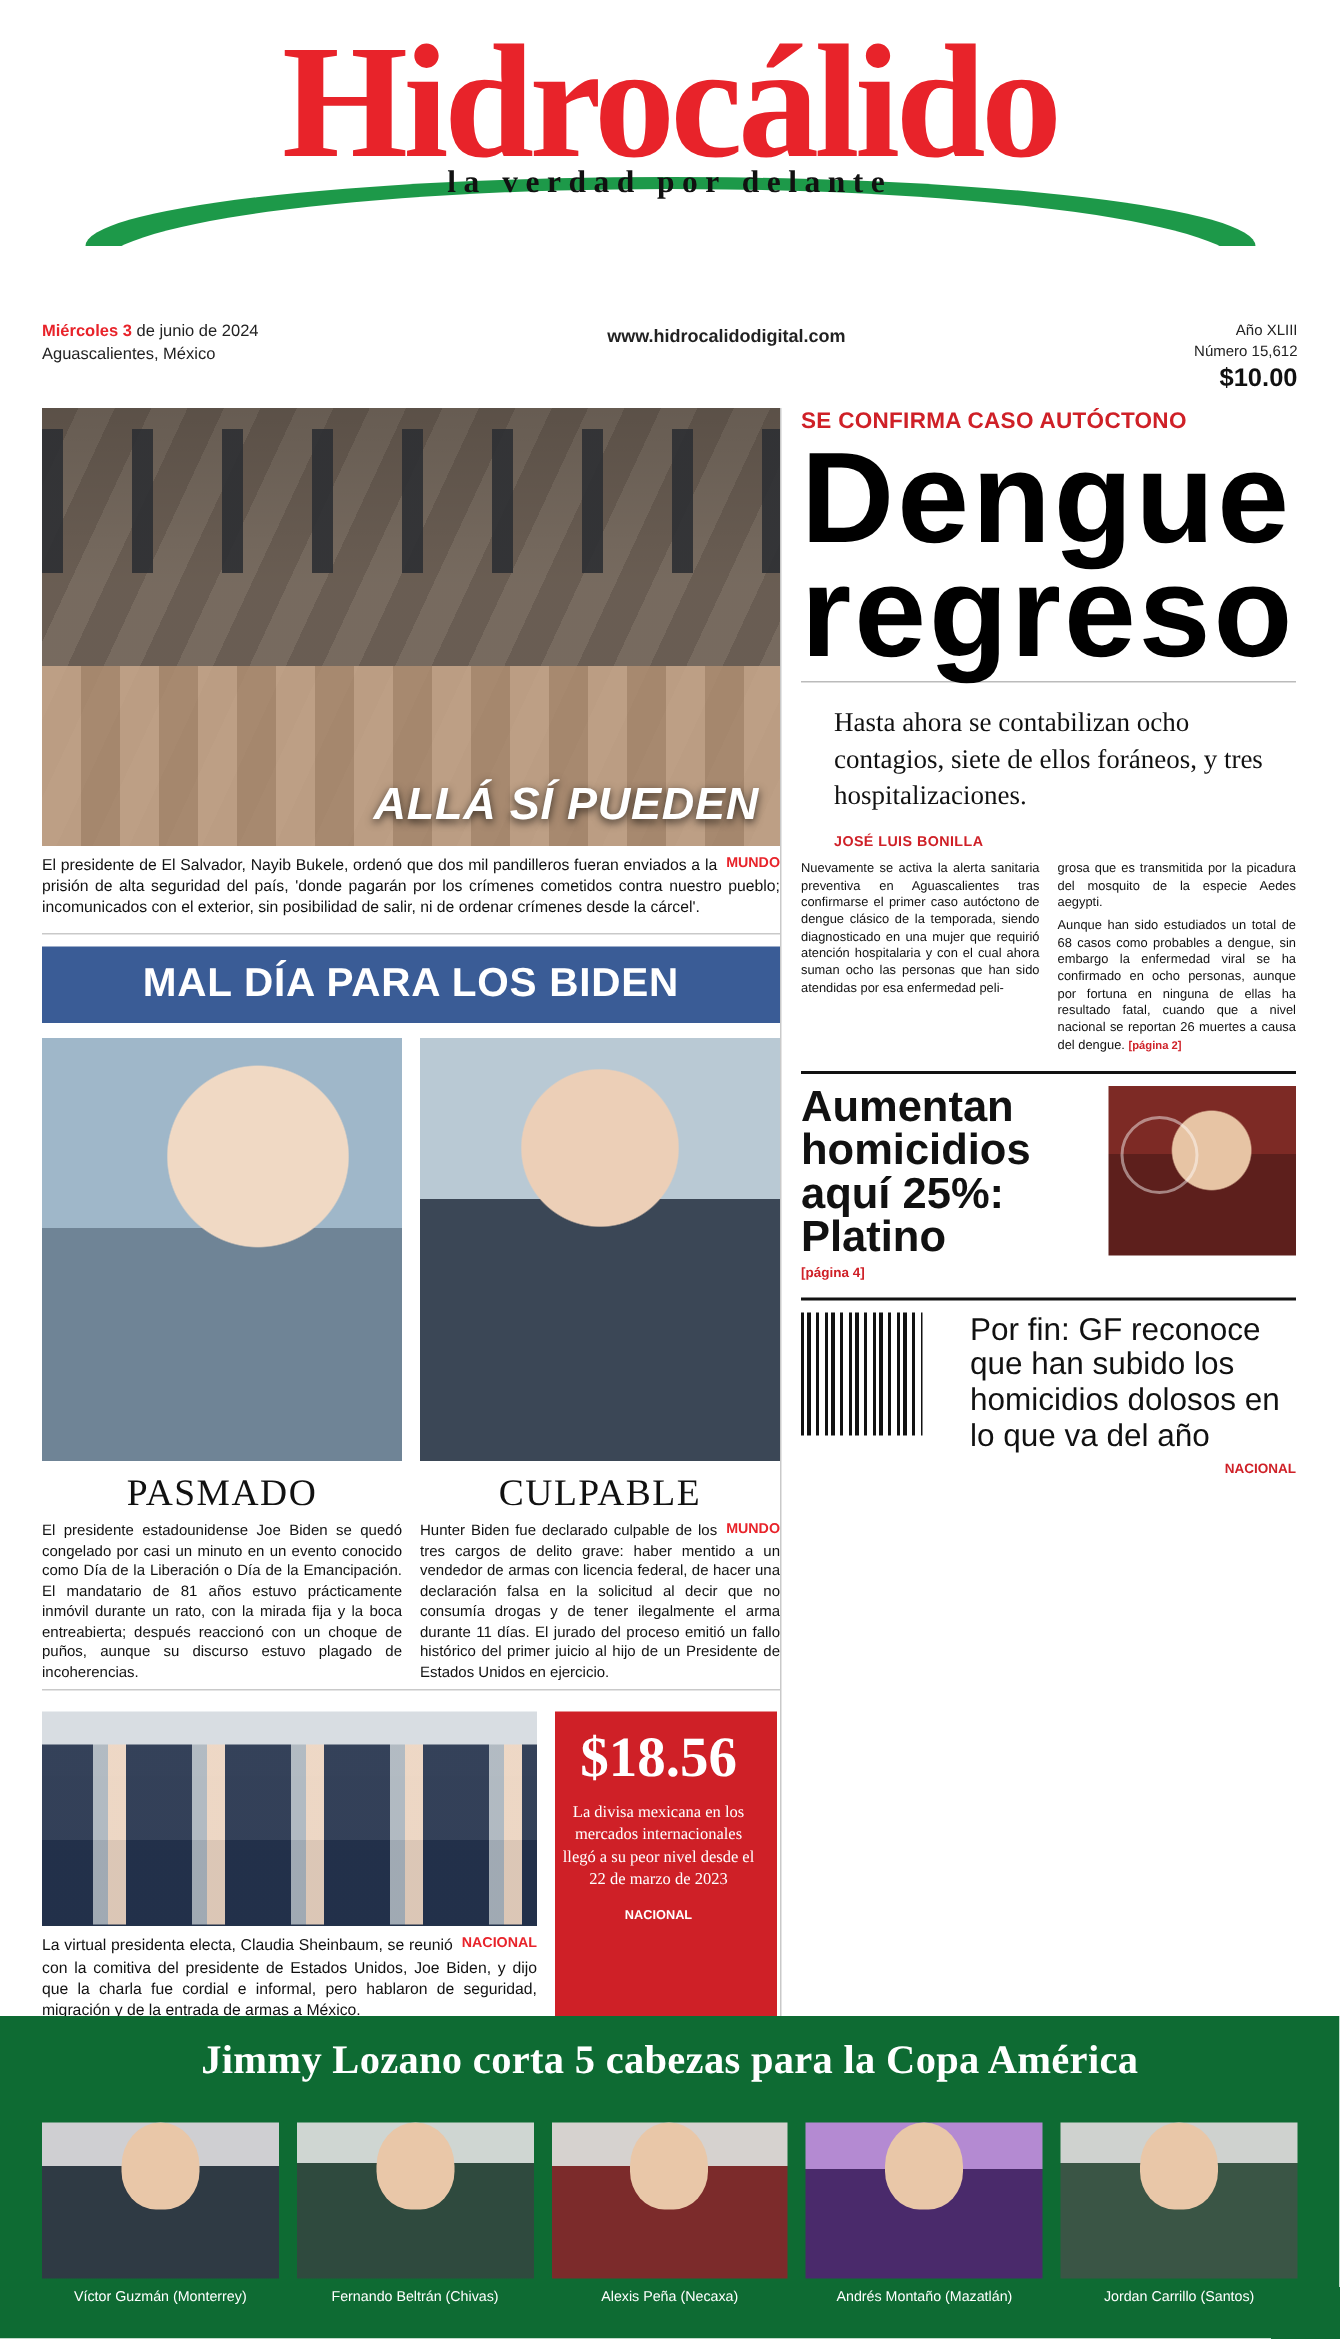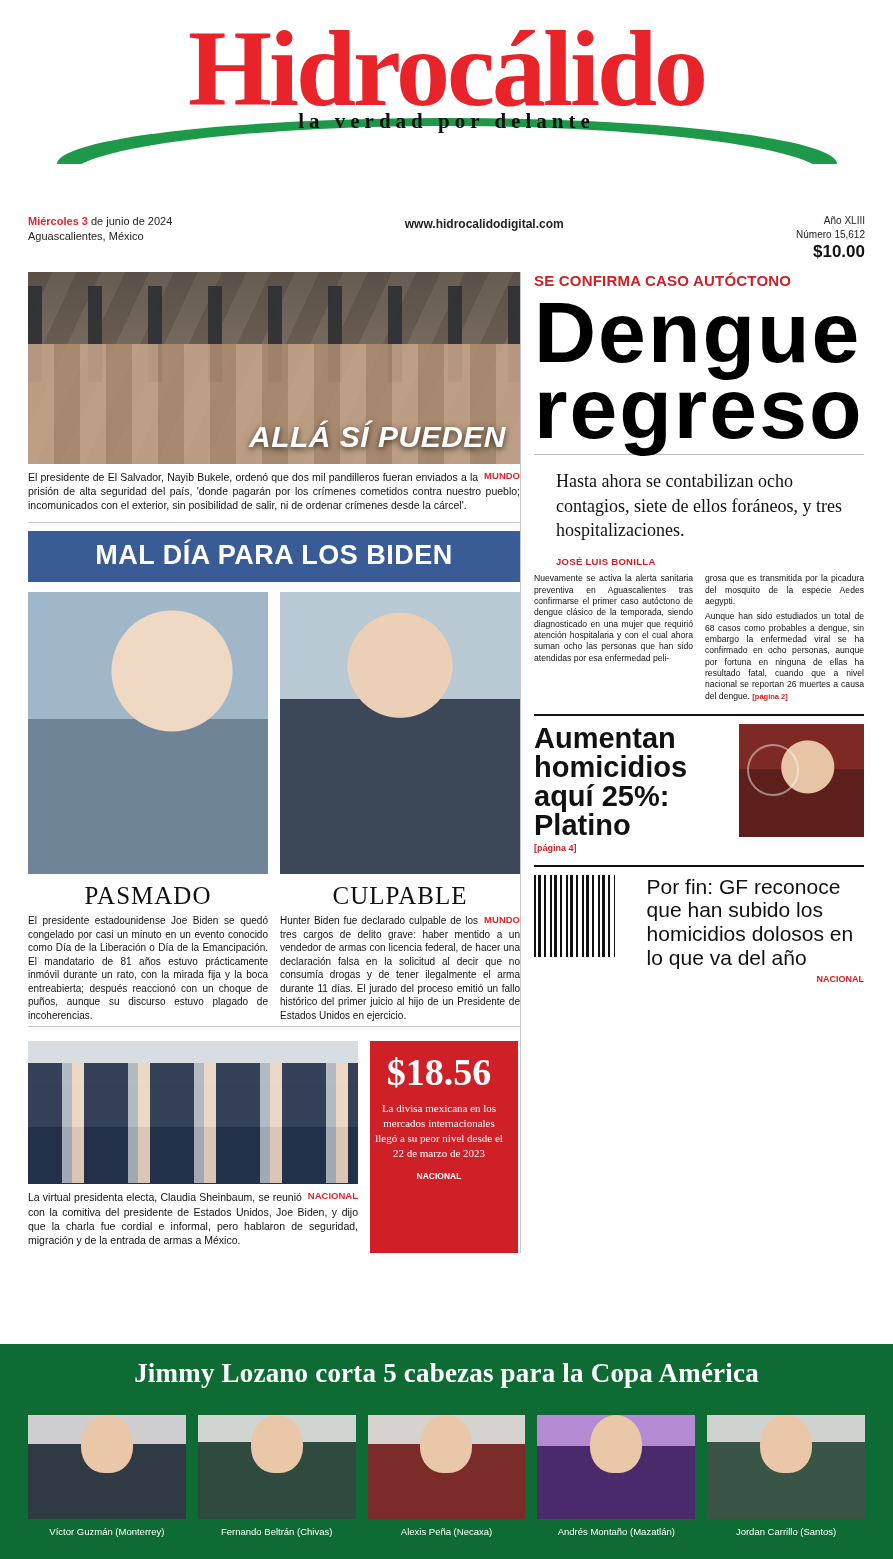--- a/index.html
+++ b/index.html
@@ -90,21 +90,21 @@
 
   .vrule {
     position: absolute;
     left: 520px; top: 0; bottom: 0;
     width: 1px; background: #c9c9c9;
   }
 
   
   .photo { position: relative; overflow: hidden; background:#8b8f94; }
   .ph-prison {
-    height: 192px;
+    height: 292px;
     background:
       linear-gradient(180deg, rgba(0,0,0,.18), rgba(0,0,0,.05) 40%),
       repeating-linear-gradient(115deg, #6f6257 0 22px, #7d7064 22px 44px),
       #70655a;
   }
   .ph-prison .bodies {
     position:absolute; left:0; right:0; bottom:0; height:120px;
     background:
       repeating-linear-gradient(90deg, #caa98c 0 26px, #b08f72 26px 52px);
     opacity:.85;

